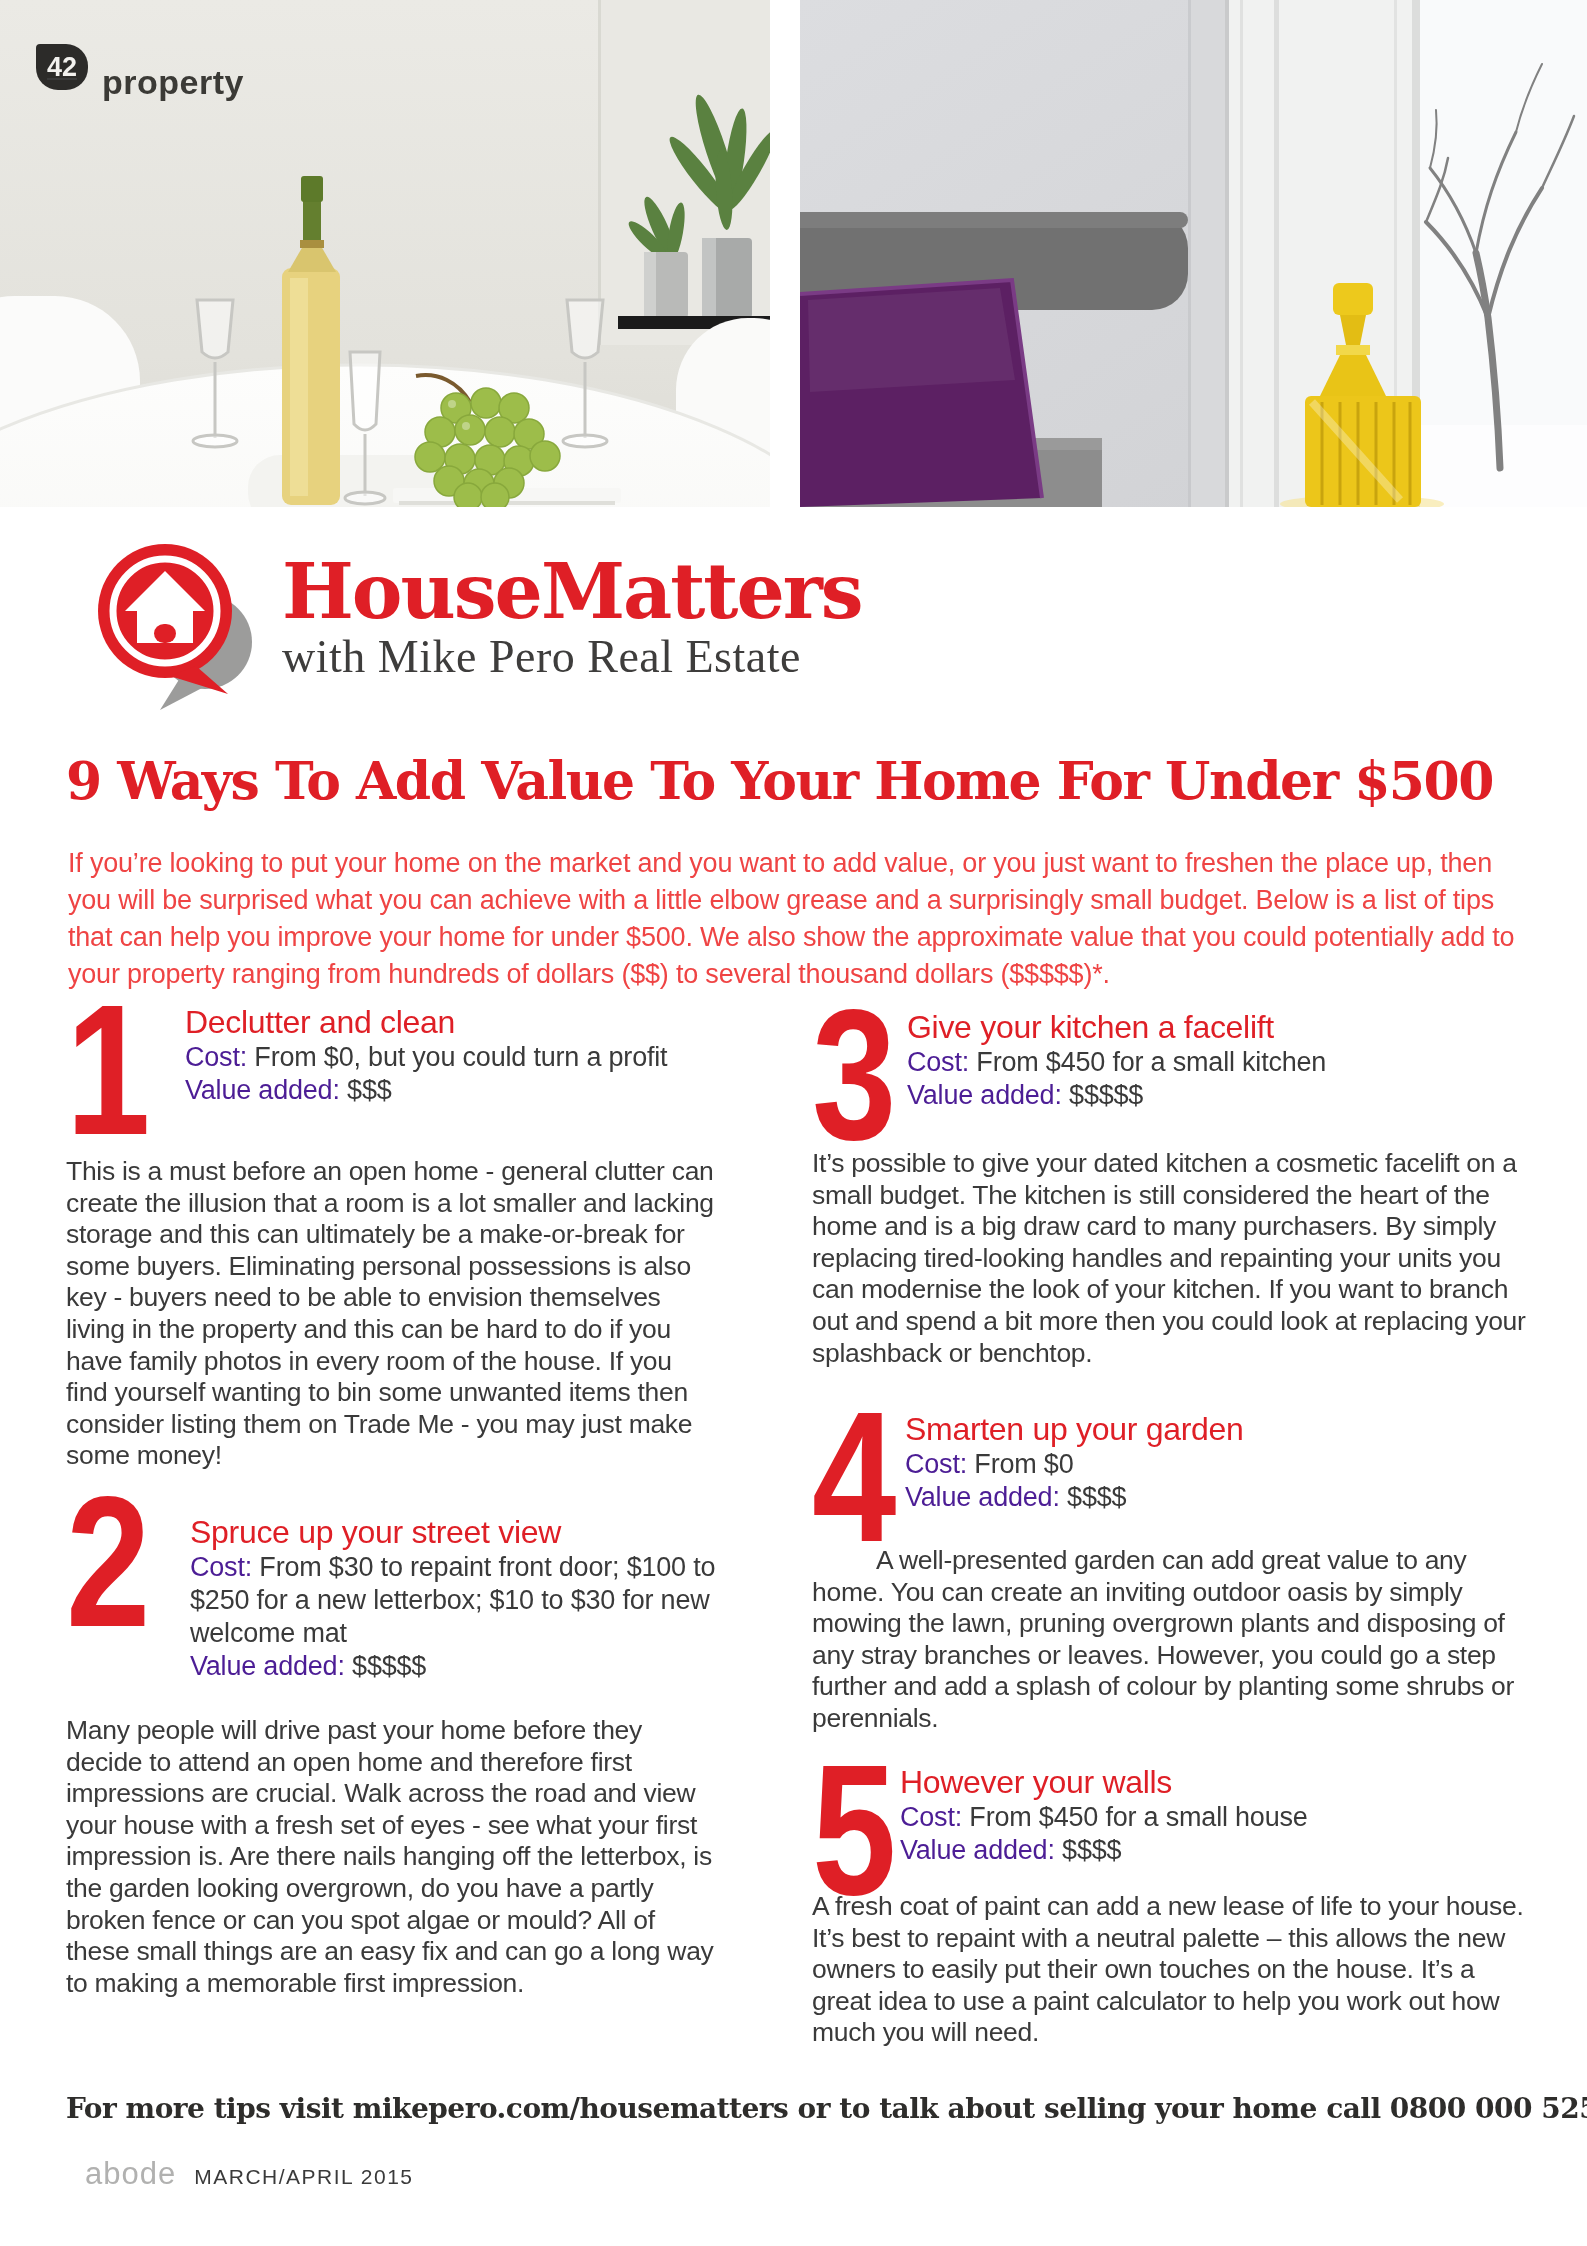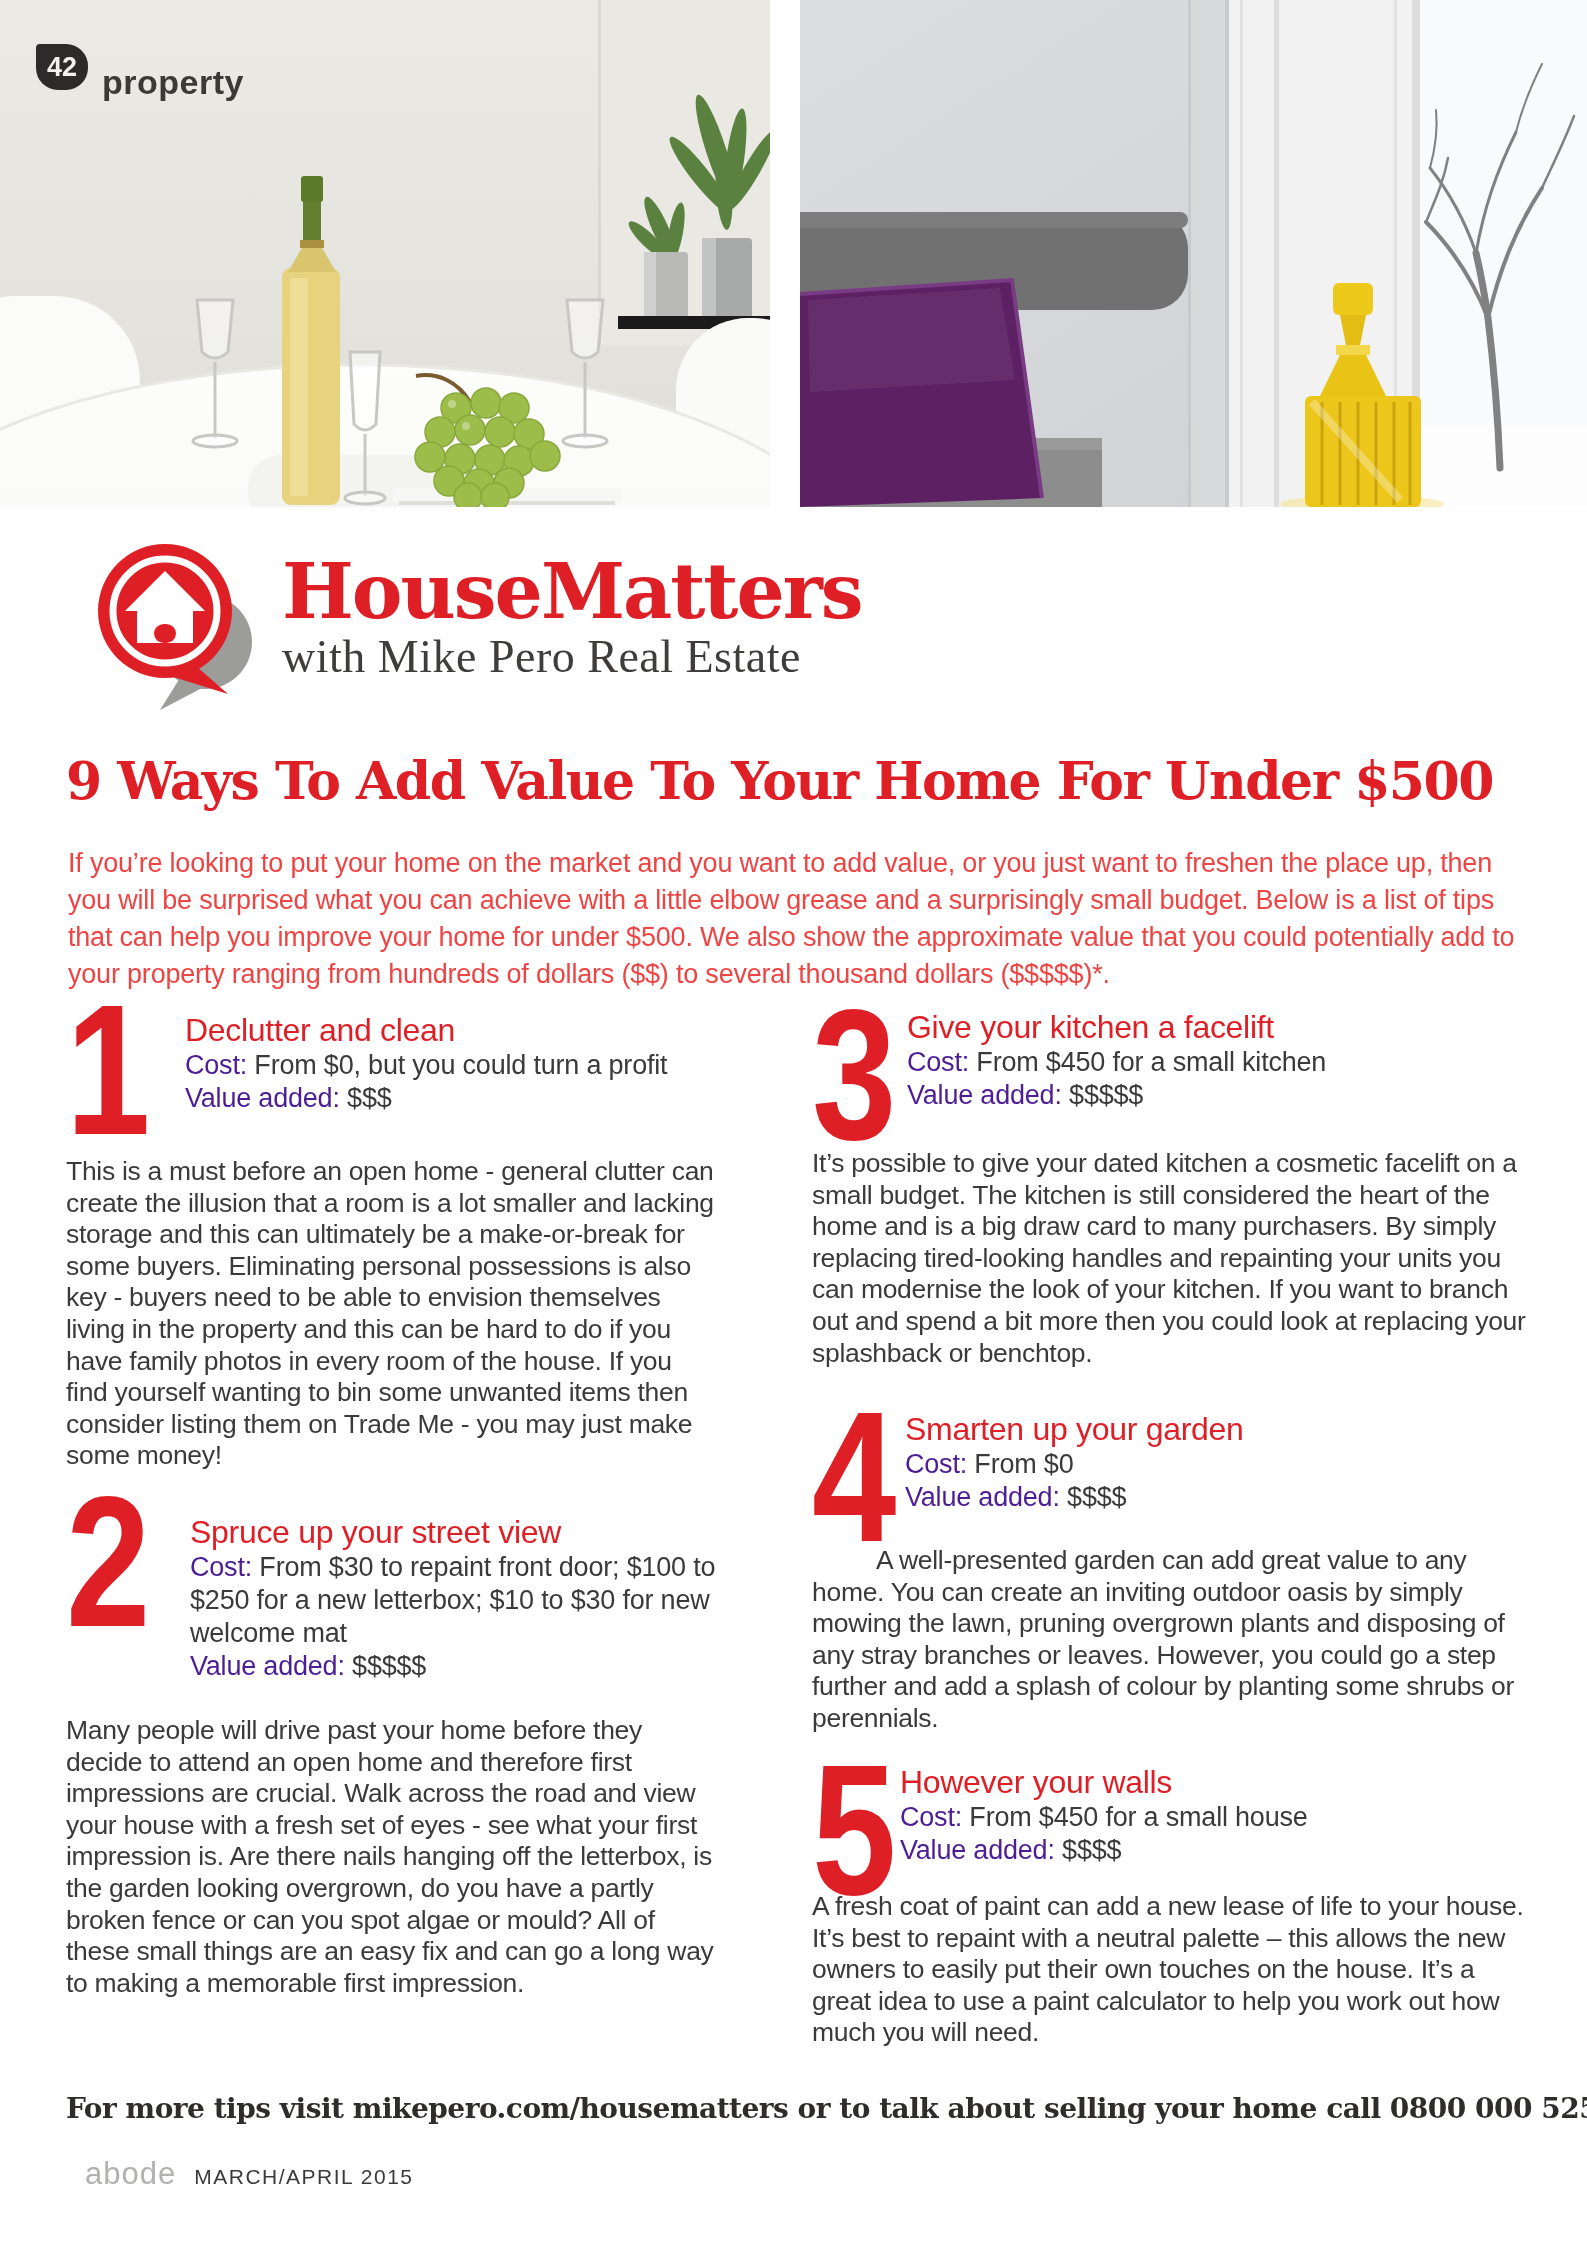--- a/index.html
+++ b/index.html
@@ -3,21 +3,21 @@
 <meta charset="utf-8">
 <style>
   html,body{margin:0;padding:0;background:#ffffff;}
   .page{position:relative;width:1587px;height:2246px;background:#ffffff;overflow:hidden;
         font-family:"Liberation Sans",sans-serif;color:#3a3a3a;}
   .photo{position:absolute;top:0;height:507px;overflow:hidden;}
   .photo svg{display:block;width:100%;height:100%;}
   .photo-left{left:0;width:770px;}
   .photo-right{left:800px;width:787px;}
   .page-tab{position:absolute;left:36px;top:44px;width:52px;height:46px;background:#2c2b29;
-            border-radius:4px 22px 22px 22px;display:flex;align-items:center;justify-content:center;}
+            border-radius:4px 22px 22px 22px;display:flex;align-items:center;justify-content:center;text-decoration:underline;}
   .page-tab span{color:#f2f1ee;font-size:27px;font-weight:bold;}
   .section-label{position:absolute;left:102px;top:47px;font-size:34px;font-weight:bold;
                  color:#3b3a36;letter-spacing:0.5px;margin-top:16px;}
   .brand{position:absolute;left:92px;top:538px;display:flex;}
   .brand-icon{width:172px;height:172px;flex:0 0 auto;}
   .brand-text{margin-left:18px;padding-top:14px;}
   .brand-title{font-family:"DejaVu Serif",serif;font-weight:bold;font-size:76px;line-height:80px;
                color:#df1f26;letter-spacing:-2px;white-space:nowrap;}
   .brand-subtitle{font-family:"Liberation Serif",serif;font-size:46px;line-height:50px;color:#3e3d3c;
                   letter-spacing:0.5px;white-space:nowrap;}
@@ -27,21 +27,21 @@
          color:#ef4444;letter-spacing:-0.2px;}
   .tip{position:absolute;}
   .tip-num{position:absolute;left:0;top:0;color:#df1f26;font-weight:bold;font-size:185px;
            line-height:150px;transform:scaleX(0.82);transform-origin:left top;}
   .tip-head{position:absolute;}
   .tip-title{font-size:32px;line-height:38px;color:#df1f26;font-weight:500;letter-spacing:-0.3px;}
   .tip-meta{font-size:27px;line-height:33px;color:#3a3a3a;font-weight:500;letter-spacing:-0.2px;}
   .lbl{color:#4c1d95;}
   .tip-body{position:absolute;left:0;font-size:26.5px;line-height:31.6px;color:#3a3a3a;
             letter-spacing:-0.3px;}
-  .t1{left:66px;top:995px;}  .t1 .tip-head{left:119px;top:16px;width:580px;}
+  .t1{left:66px;top:995px;}  .t1 .tip-head{left:119px;top:8px;width:580px;}
   .t1 .tip-body{top:161px;width:650px;}
   .t2{left:66px;top:1487px;} .t2 .tip-head{left:124px;top:26px;width:575px;}
   .t2 .tip-body{top:228px;width:650px;}
   .t3{left:812px;top:1000px;}.t3 .tip-head{left:95px;top:8px;width:600px;}
   .t3 .tip-body{top:148px;width:717px;}
   .t4{left:812px;top:1402px;}.t4 .tip-head{left:93px;top:8px;width:600px;}
   .t4 .tip-body{top:143px;width:717px;text-indent:64px;}
   .t5{left:812px;top:1755px;}.t5 .tip-head{left:88px;top:8px;width:600px;}
   .t5 .tip-body{top:136px;width:717px;}
   .footer-cta{position:absolute;left:66px;top:2092px;font-family:"DejaVu Serif",serif;font-weight:bold;

